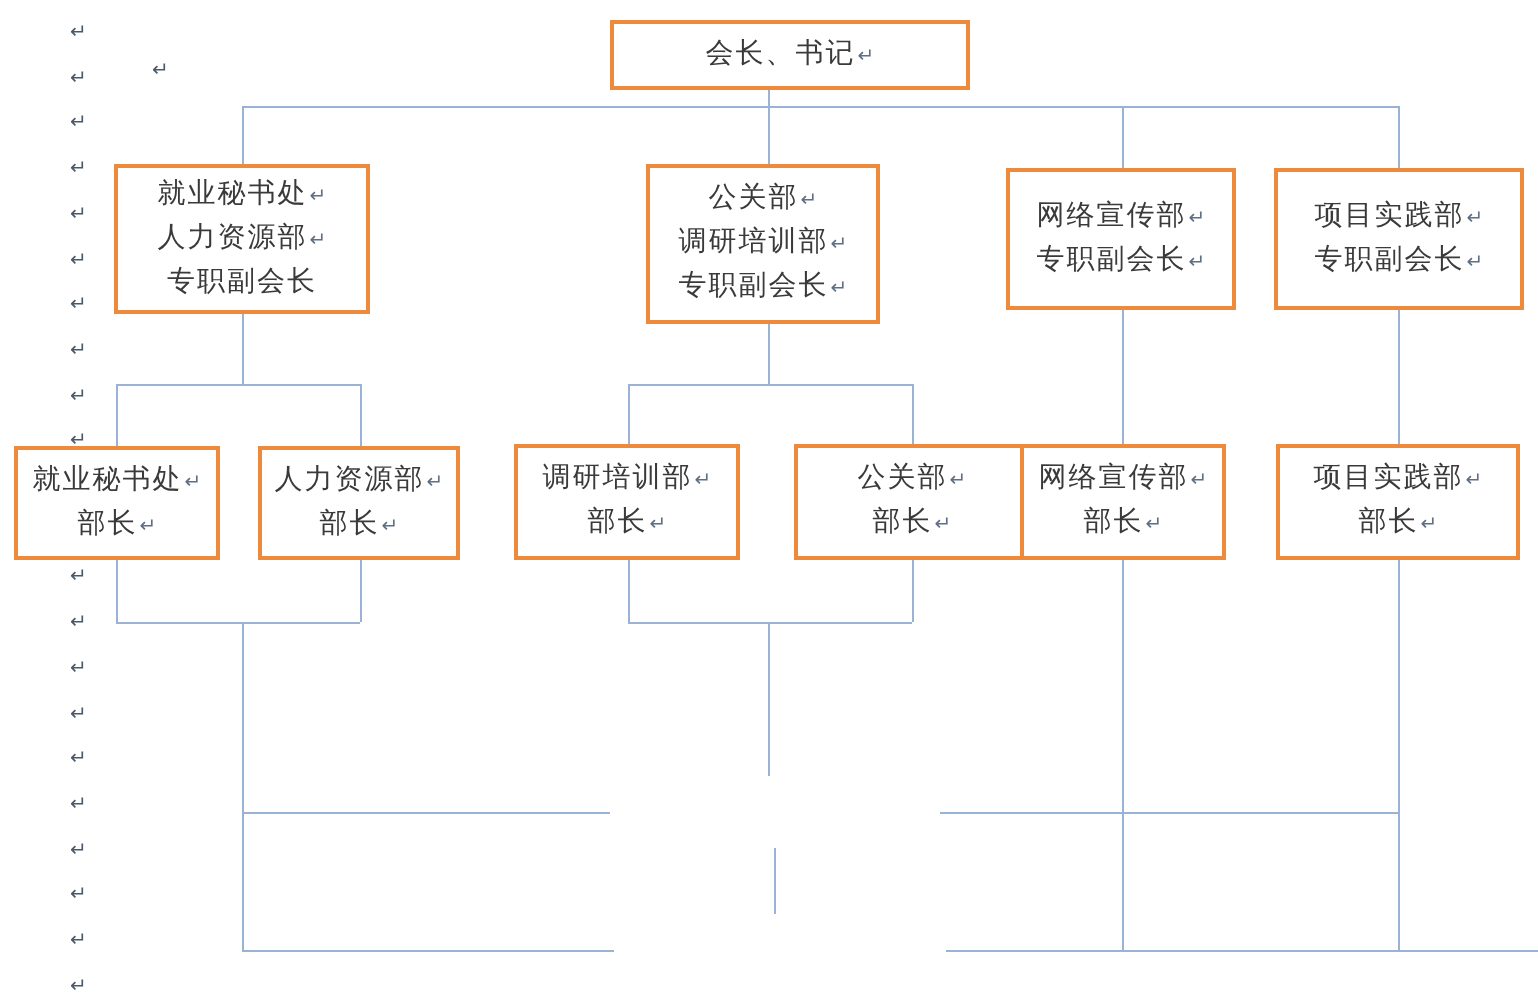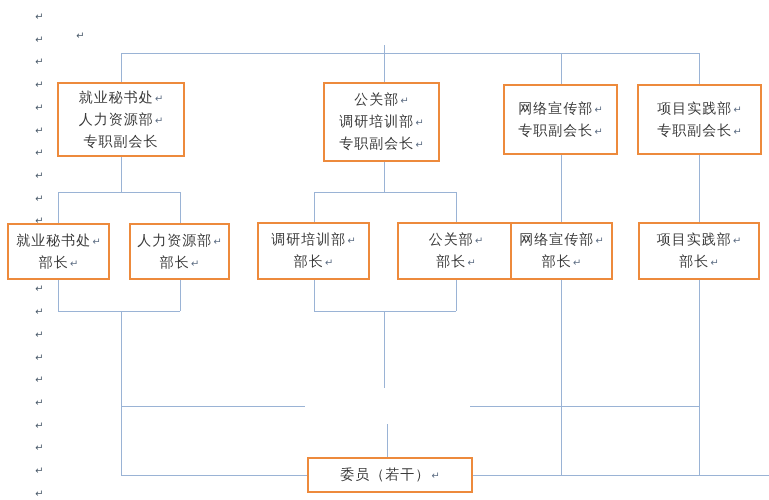--- a/index.html
+++ b/index.html
@@ -75,20 +75,23 @@
     <div class="connector" style="left: 456px; top: 280px; width: 1px; height: 31px; background: rgb(154, 179, 213);"></div>
     <div class="connector" style="left: 314px; top: 311px; width: 142px; height: 1px; background: rgb(154, 179, 213);"></div>
     <div class="connector" style="left: 384px; top: 311px; width: 1px; height: 77px; background: rgb(154, 179, 213);"></div>
     <div class="connector" style="left: 561px; top: 280px; width: 1px; height: 195px; background: rgb(154, 179, 213);"></div>
     <div class="connector" style="left: 699px; top: 280px; width: 1px; height: 195px; background: rgb(154, 179, 213);"></div>
     <div class="connector" style="left: 121px; top: 406px; width: 184px; height: 1px; background: rgb(154, 179, 213);"></div>
     <div class="connector" style="left: 470px; top: 406px; width: 229px; height: 1px; background: rgb(154, 179, 213);"></div>
     <div class="connector" style="left: 387px; top: 424px; width: 1px; height: 33px; background: rgb(154, 179, 213);"></div>
     <div class="connector" style="left: 121px; top: 475px; width: 186px; height: 1px; background: rgb(154, 179, 213);"></div>
     <div class="connector" style="left: 473px; top: 475px; width: 296px; height: 1px; background: rgb(154, 179, 213);"></div>
+    <div class="org-box" style="left: 305px; top: 10px; width: 180px; height: 35px; border-color: rgb(237, 138, 60);">
+      <div class="box-line"><span style="color: rgb(58, 58, 58);">会长、书记</span><span class="return-mark" style="color: rgb(95, 111, 133);">↵</span></div>
+    </div>
     <div class="org-box" style="left: 57px; top: 82px; width: 128px; height: 75px; border-color: rgb(237, 138, 60);">
       <div class="box-line"><span style="color: rgb(58, 58, 58);">就业秘书处</span><span class="return-mark" style="color: rgb(95, 111, 133);">↵</span></div>
       <div class="box-line"><span style="color: rgb(58, 58, 58);">人力资源部</span><span class="return-mark" style="color: rgb(95, 111, 133);">↵</span></div>
       <div class="box-line"><span style="color: rgb(58, 58, 58);">专职副会长</span></div>
     </div>
     <div class="org-box" style="left: 323px; top: 82px; width: 117px; height: 80px; border-color: rgb(237, 138, 60);">
       <div class="box-line"><span style="color: rgb(58, 58, 58);">公关部</span><span class="return-mark" style="color: rgb(95, 111, 133);">↵</span></div>
       <div class="box-line"><span style="color: rgb(58, 58, 58);">调研培训部</span><span class="return-mark" style="color: rgb(95, 111, 133);">↵</span></div>
       <div class="box-line"><span style="color: rgb(58, 58, 58);">专职副会长</span><span class="return-mark" style="color: rgb(95, 111, 133);">↵</span></div>
     </div>
@@ -117,23 +120,20 @@
       <div class="box-line"><span style="color: rgb(58, 58, 58);">部长</span><span class="return-mark" style="color: rgb(95, 111, 133);">↵</span></div>
     </div>
     <div class="org-box" style="left: 510px; top: 222px; width: 103px; height: 58px; border-color: rgb(237, 138, 60);">
       <div class="box-line"><span style="color: rgb(58, 58, 58);">网络宣传部</span><span class="return-mark" style="color: rgb(95, 111, 133);">↵</span></div>
       <div class="box-line"><span style="color: rgb(58, 58, 58);">部长</span><span class="return-mark" style="color: rgb(95, 111, 133);">↵</span></div>
     </div>
     <div class="org-box" style="left: 638px; top: 222px; width: 122px; height: 58px; border-color: rgb(237, 138, 60);">
       <div class="box-line"><span style="color: rgb(58, 58, 58);">项目实践部</span><span class="return-mark" style="color: rgb(95, 111, 133);">↵</span></div>
       <div class="box-line"><span style="color: rgb(58, 58, 58);">部长</span><span class="return-mark" style="color: rgb(95, 111, 133);">↵</span></div>
     </div>
-    <div class="org-box" style="left: 307px; top: 457px; width: 166px; height: 36px; border-color: rgb(237, 138, 60);">
-      <div class="box-line"><span style="color: rgb(58, 58, 58);">委员（若干）</span><span class="return-mark" style="color: rgb(95, 111, 133);">↵</span></div>
-    </div>
     <div class="margin-mark" style="left: 35px; top: 12px;">↵</div>
     <div class="margin-mark" style="left: 35px; top: 35px;">↵</div>
     <div class="margin-mark" style="left: 35px; top: 57px;">↵</div>
     <div class="margin-mark" style="left: 35px; top: 80px;">↵</div>
     <div class="margin-mark" style="left: 35px; top: 103px;">↵</div>
     <div class="margin-mark" style="left: 35px; top: 126px;">↵</div>
     <div class="margin-mark" style="left: 35px; top: 148px;">↵</div>
     <div class="margin-mark" style="left: 35px; top: 171px;">↵</div>
     <div class="margin-mark" style="left: 35px; top: 194px;">↵</div>
     <div class="margin-mark" style="left: 35px; top: 216px;">↵</div>

